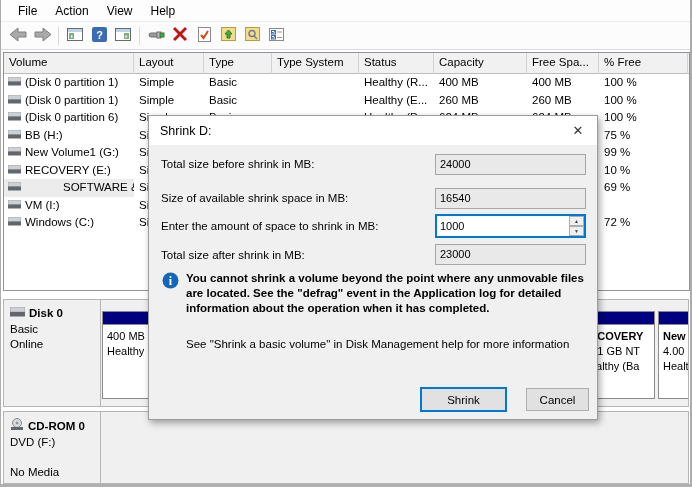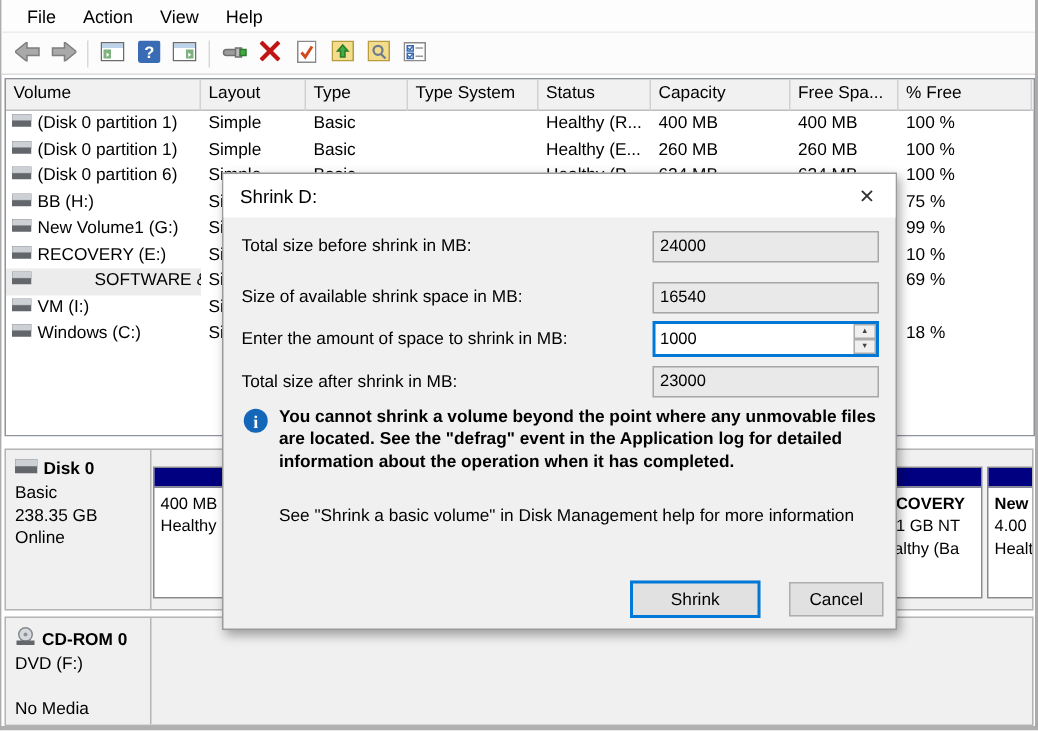--- a/index.html
+++ b/index.html
@@ -310,37 +310,36 @@
                 <rect x="0" y="4.5" width="13" height="4" fill="#63666b"></rect>
               </svg></span>
             <span class="vtext">Windows (C:)</span>
           </div>
           <div class="cell c1">Simple</div>
           <div class="cell c2"></div>
           <div class="cell c3"></div>
           <div class="cell c4"></div>
           <div class="cell c5"></div>
           <div class="cell c6"></div>
-          <div class="cell c7">18 %</div>
+          <div class="cell c7">72 %</div>
         </div>
       </div>
   </div>
 
   <div class="bottom">
     <div class="disk-row" id="disk-row-0">
       <div class="disk-cell">
           <div class="dname">
             <span><svg width="15" height="10" style="flex:none">
                 <rect x="0" y="0" width="15" height="5" fill="#cdd0d4" stroke="#85888d" stroke-width="0.5"></rect>
                 <rect x="0" y="5" width="15" height="4.5" fill="#63666b"></rect>
               </svg></span>
             <span>Disk 0</span>
           </div>
           <div class="dline">Basic</div>
-          <div class="dline">238.35 GB</div>
           <div class="dline">Online</div>
         </div>
       <div class="part-strip"></div>
     <div class="pblock" style="left: 98px; width: 473px;">
           <div class="pband" style="background: rgb(0, 0, 128);"></div>
           <div class="pbody">
             <div>400 MB</div>
             <div>Healthy</div>
           </div>
         </div>

